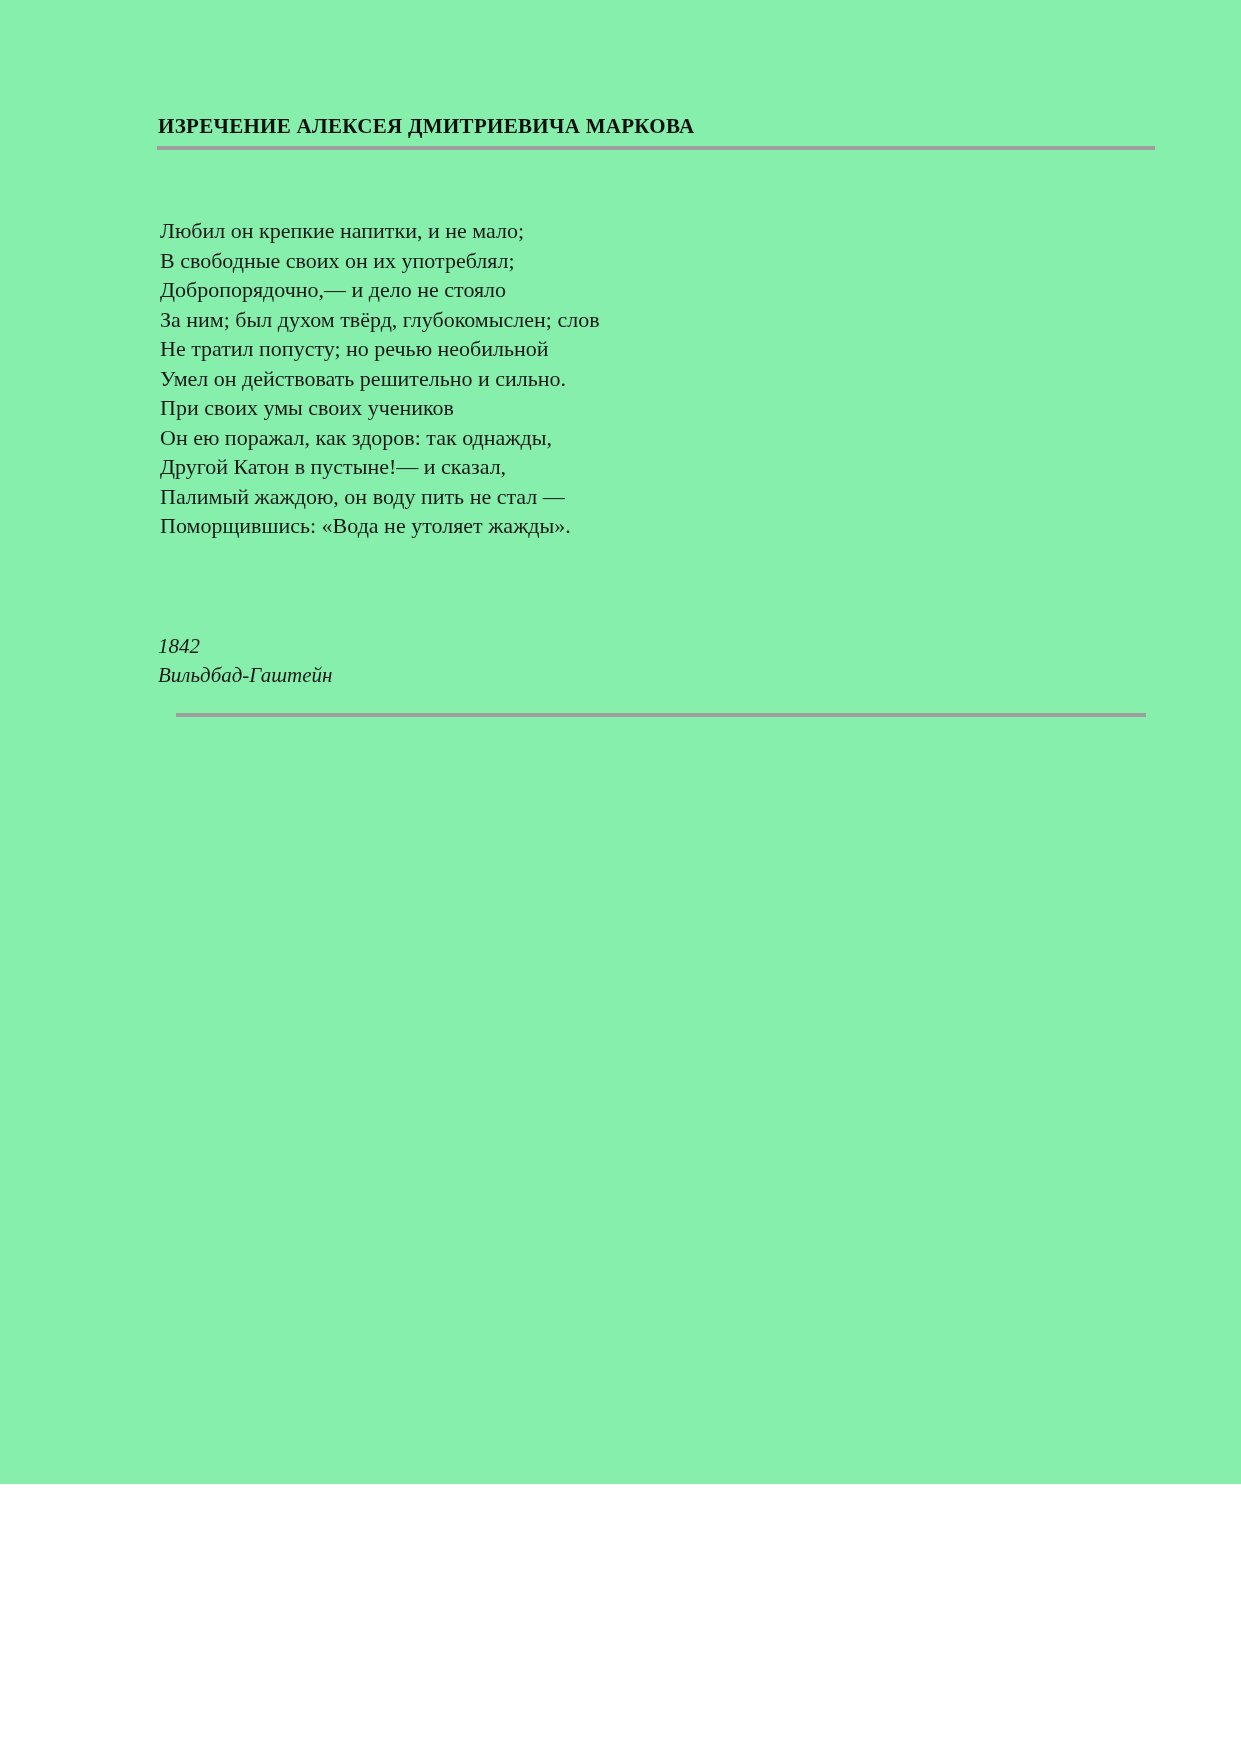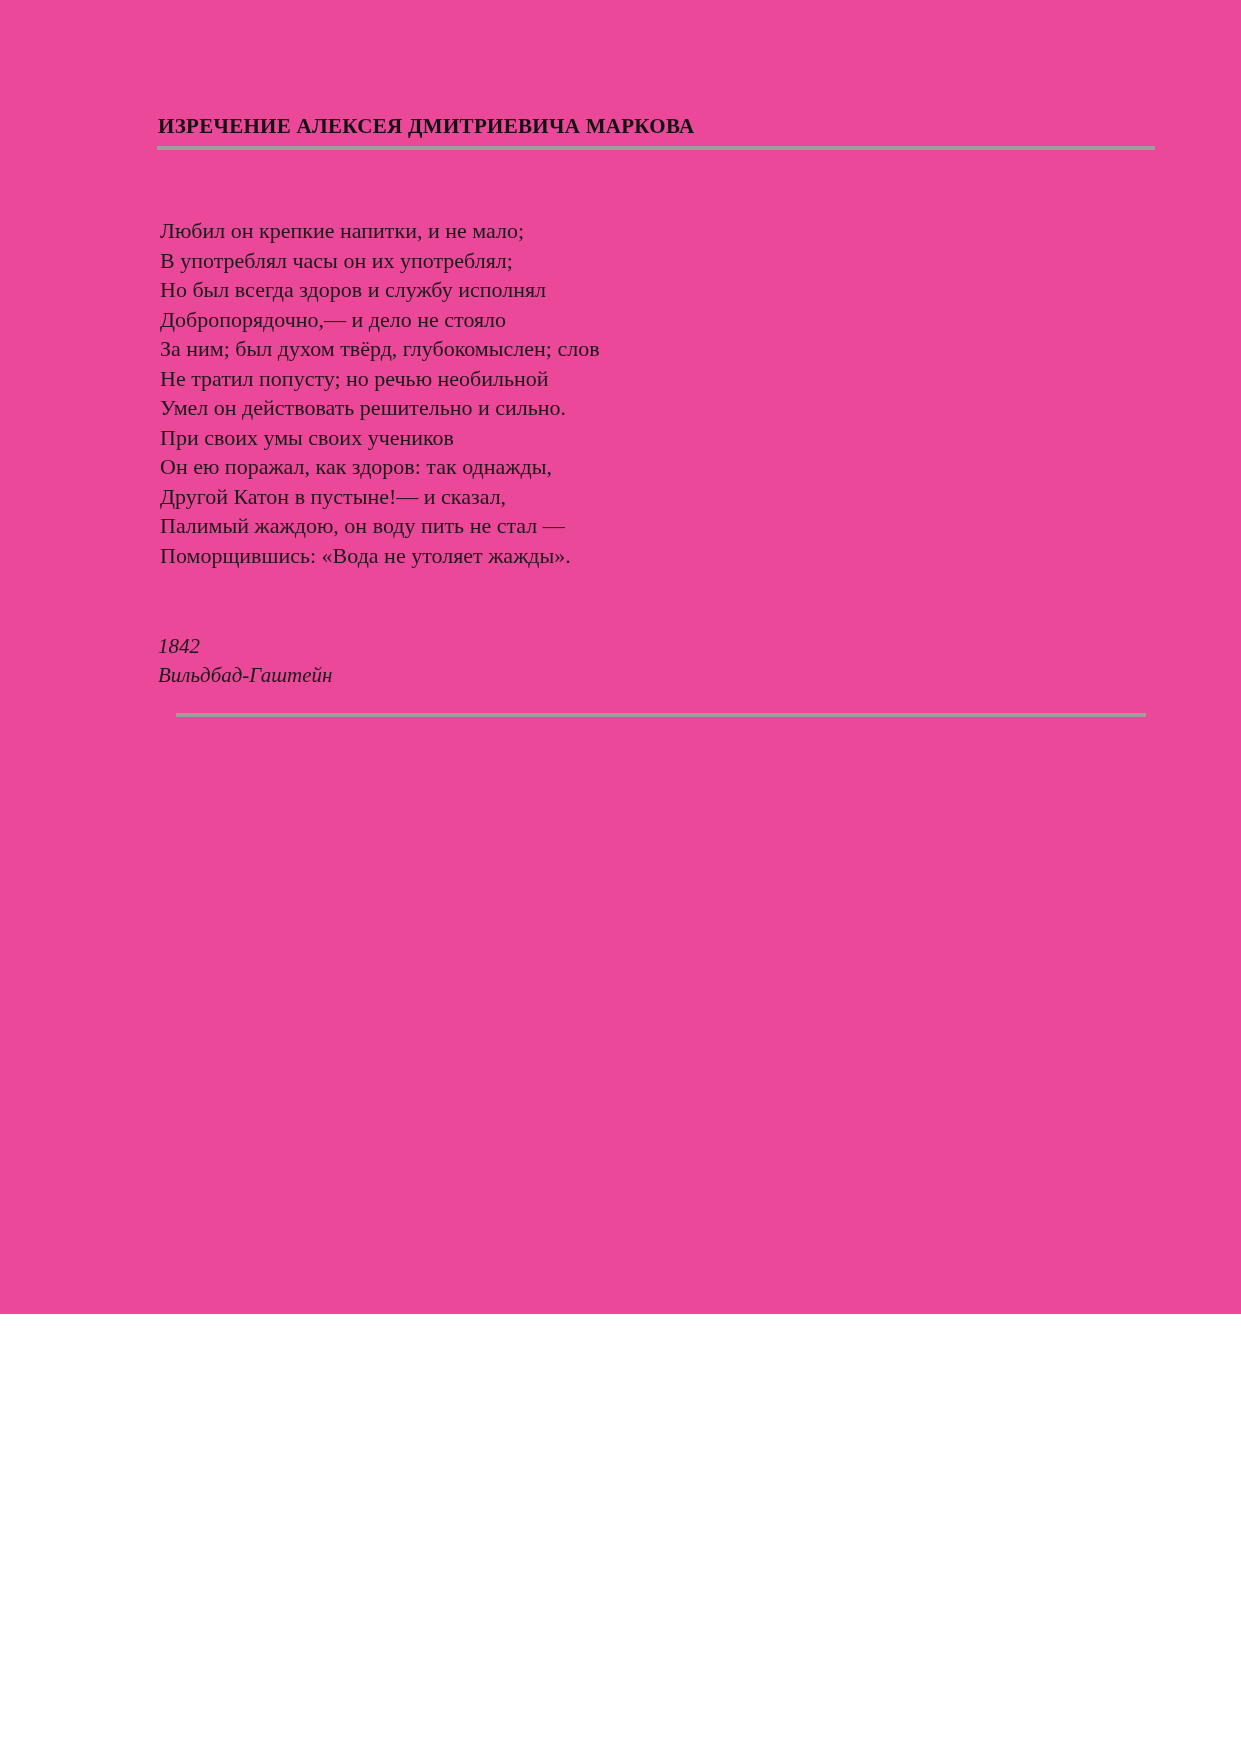--- a/index.html
+++ b/index.html
@@ -9,22 +9,22 @@
     height: 1754px;
     background: #ffffff;
     font-family: "Liberation Serif", "DejaVu Serif", serif;
     color: #1a1a1a;
     overflow: hidden;
   }
 
   .page {
     position: relative;
     width: 1241px;
-    height: 1314px;
-    background: #ec4899;
+    height: 1484px;
+    background: #86efac;
   }
 
   .doc-title {
     position: absolute;
     left: 158px;
     top: 112px;
     width: 998px;
     font-size: 21px;
     font-weight: bold;
     letter-spacing: 0.3px;
@@ -87,22 +87,21 @@
 <body>
 
 <div class="page">
 
   <h1 class="doc-title">ИЗРЕЧЕНИЕ АЛЕКСЕЯ ДМИТРИЕВИЧА МАРКОВА</h1>
 
   <div class="rule rule-top"></div>
 
   <div class="poem">
     <div class="poem-line">Любил он крепкие напитки, и не мало;</div>
-    <div class="poem-line">В употреблял часы он их употреблял;</div>
-    <div class="poem-line">Но был всегда здоров и службу исполнял</div>
+    <div class="poem-line">В свободные своих он их употреблял;</div>
     <div class="poem-line">Добропорядочно,— и дело не стояло</div>
     <div class="poem-line">За ним; был духом твёрд, глубокомыслен; слов</div>
     <div class="poem-line">Не тратил попусту; но речью необильной</div>
     <div class="poem-line">Умел он действовать решительно и сильно.</div>
     <div class="poem-line">При своих умы своих учеников</div>
     <div class="poem-line">Он ею поражал, как здоров: так однажды,</div>
     <div class="poem-line">Другой Катон в пустыне!— и сказал,</div>
     <div class="poem-line">Палимый жаждою, он воду пить не стал —</div>
     <div class="poem-line">Поморщившись: «Вода не утоляет жажды».</div>
   </div>

